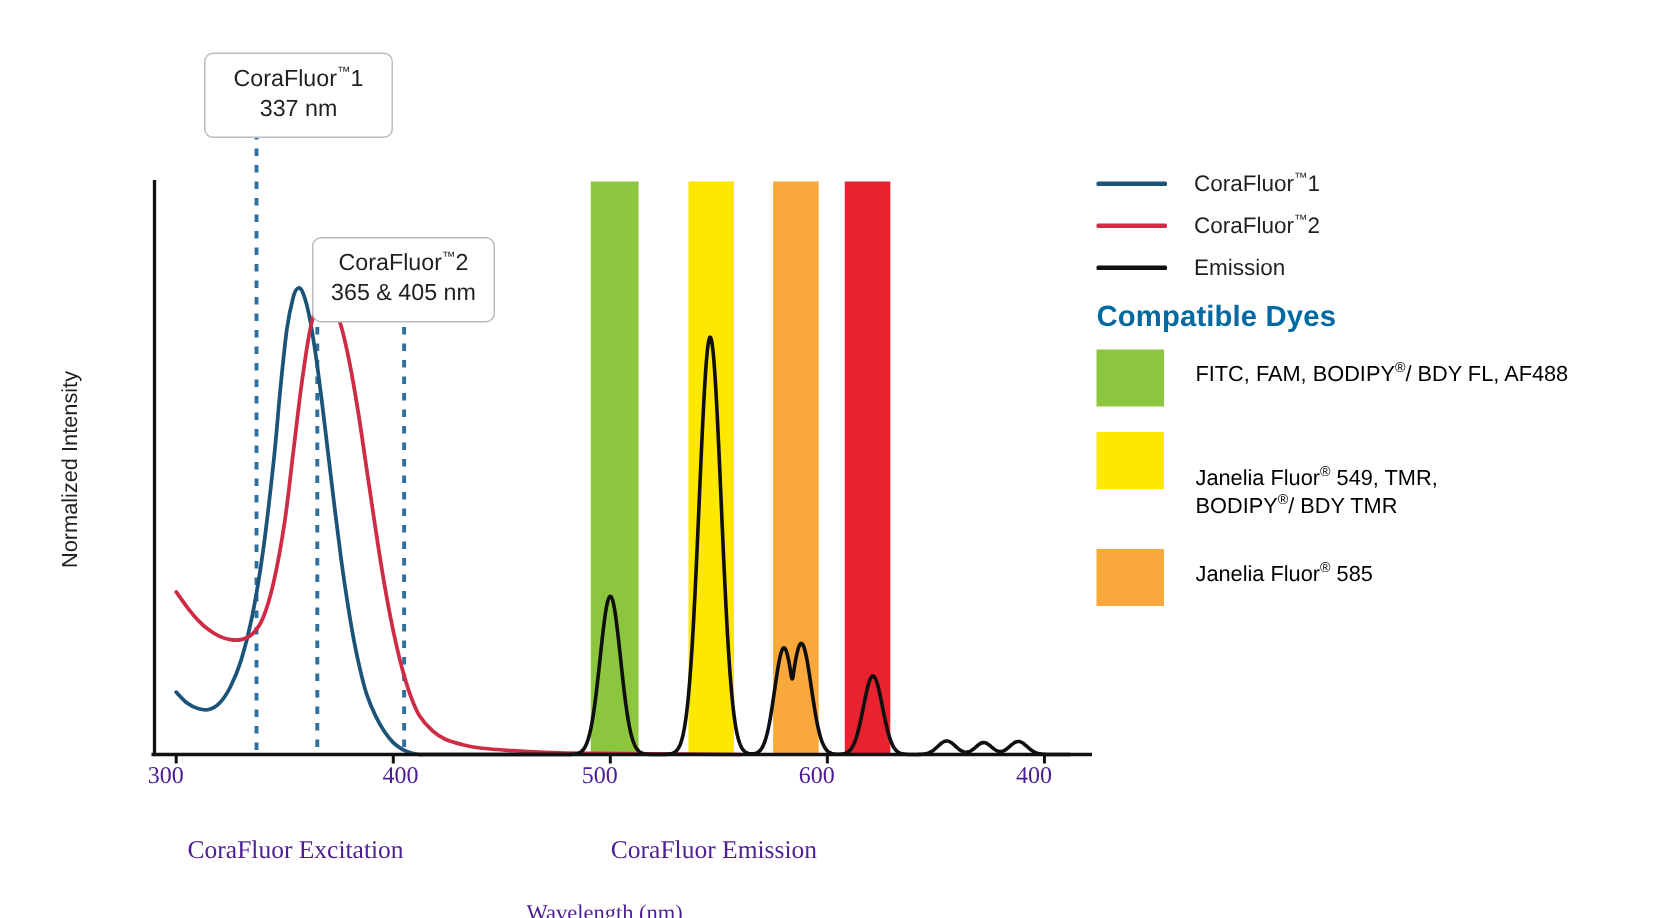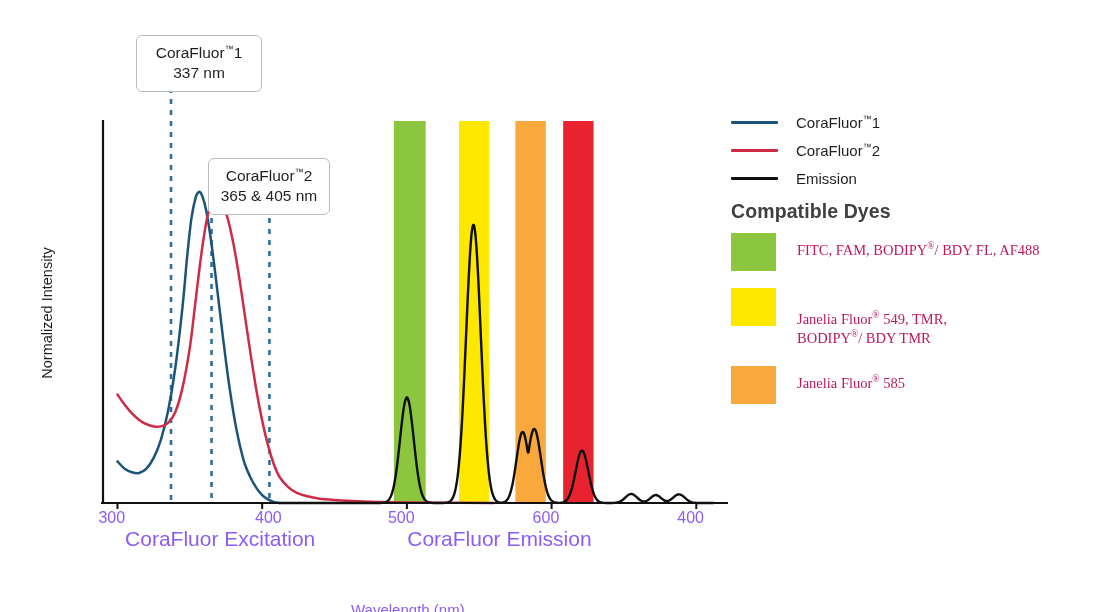--- a/index.html
+++ b/index.html
@@ -17,44 +17,44 @@
     box-sizing:border-box;text-align:center;color:#231f20;
     font-size:15.5px;line-height:1.28;padding:7px 10px 8px 10px;
     white-space:nowrap;
   }
   .callout .ln{display:block;}
   .callout sup{font-size:9px;vertical-align:super;line-height:0;}
   #callout-1{left:136px;top:35px;width:126px;}
   #callout-2{left:208px;top:158px;width:122px;}
 
   
-  .axis-text{position:absolute;color:#8b5cf6;white-space:nowrap;}
+  .axis-text{position:absolute;color:#4c1d95;white-space:nowrap;font-family:Liberation Serif, serif;}
   .tick-label{font-size:16px;}
-  .region-label{font-size:21px;}
+  .region-label{font-size:17px;margin-top:30px;}
   #x-axis-title{font-size:15px;left:351px;top:566px;margin-top:35px;}
   #y-axis-title{
     position:absolute;left:-33px;top:305px;width:160px;text-align:center;
     font-size:14.5px;transform:rotate(-90deg);transform-origin:center center;
     color:#231f20;white-space:nowrap;
   }
 
   
   #legend{position:absolute;left:731px;top:108px;width:300px;}
   .legend-row{display:flex;align-items:center;height:28px;}
   .legend-swatch{width:47px;height:3px;flex:none;margin-right:18px;border-radius:1px;}
   .legend-label{font-size:15px;color:#231f20;white-space:nowrap;}
   .legend-label sup{font-size:9px;vertical-align:super;line-height:0;}
 
   
   #dyes-heading{position:absolute;left:731px;top:200px;font-size:19.5px;
-                font-weight:bold;color:#404040;letter-spacing:.1px;}
+                font-weight:bold;color:#0369a1;letter-spacing:.1px;}
   #dyes-list{position:absolute;left:731px;top:233px;width:360px;}
   .dye-row{display:flex;align-items:flex-start;margin-bottom:17px;min-height:38px;}
   .dye-swatch{width:45px;height:38px;flex:none;margin-right:21px;}
-  .dye-label{font-size:14.5px;line-height:1.33;color:#be185d;padding-top:8px;font-family:Liberation Serif, serif;}
+  .dye-label{font-size:14.5px;line-height:1.33;color:#000000;padding-top:8px;}
   .dye-label .ln{display:block;}
   .dye-label sup{font-size:9.5px;vertical-align:super;line-height:0;}
 </style>
 </head>
 <body>
 
 <div id="chart-root">
 
   <svg id="plot-svg" viewBox="0 0 1110 612" xmlns="http://www.w3.org/2000/svg">
       <rect x="393.8588235294118" y="121" width="31.835294117647038" height="382" fill="#8CC63F"></rect>

